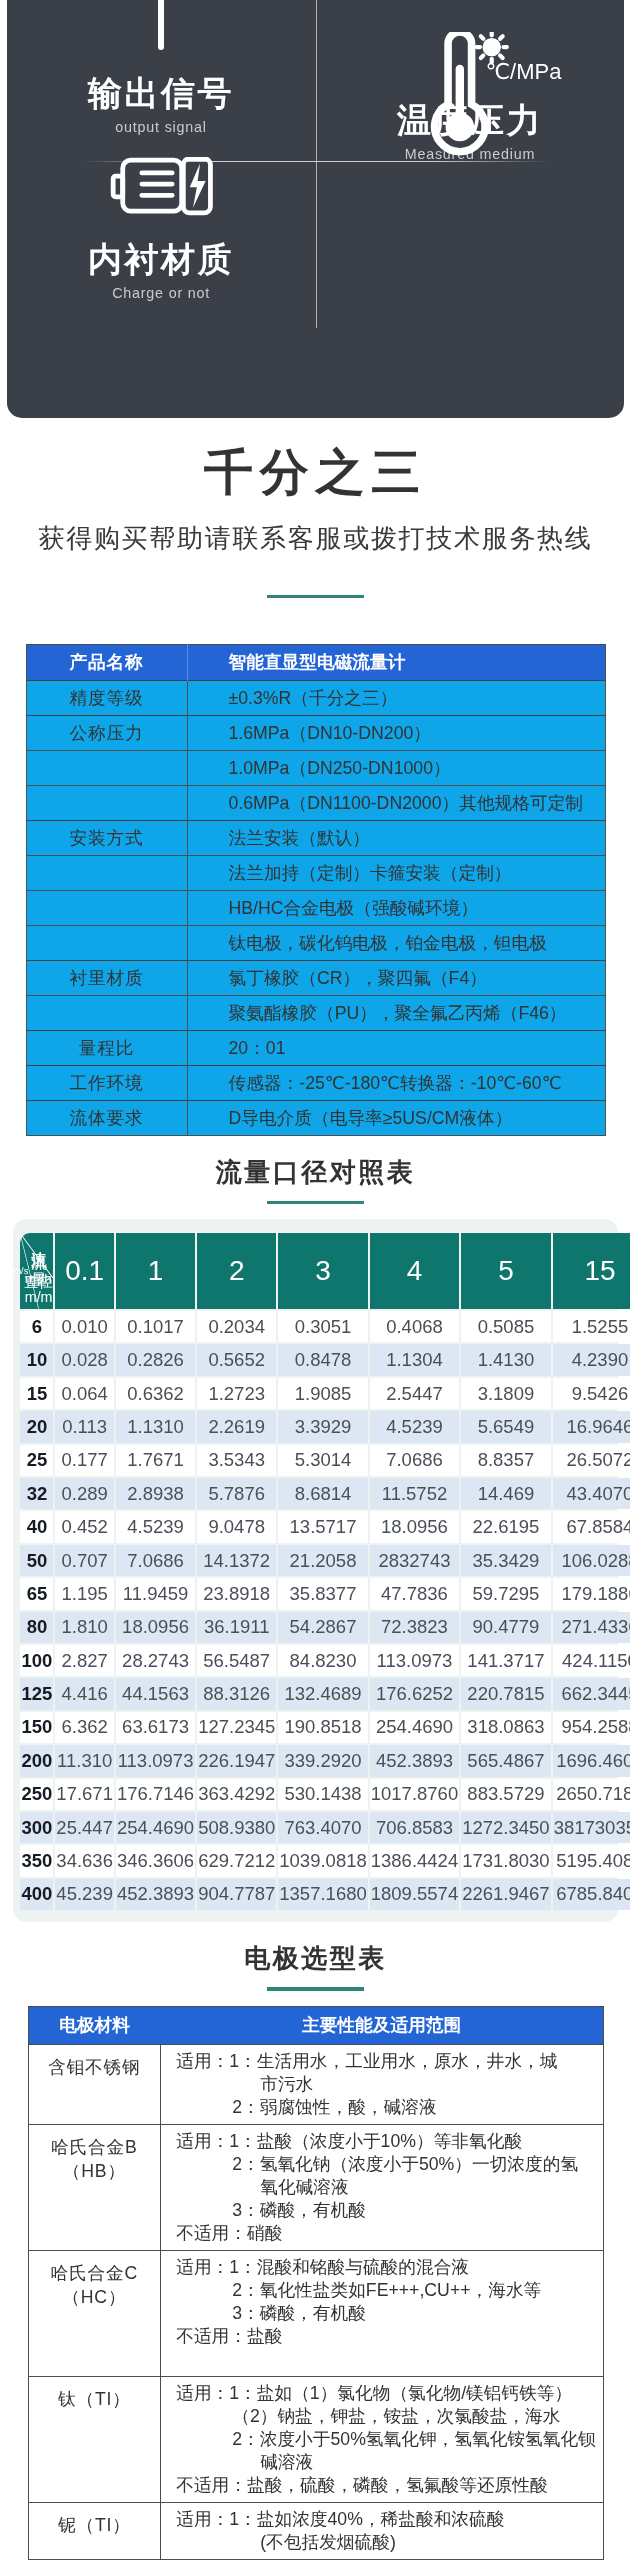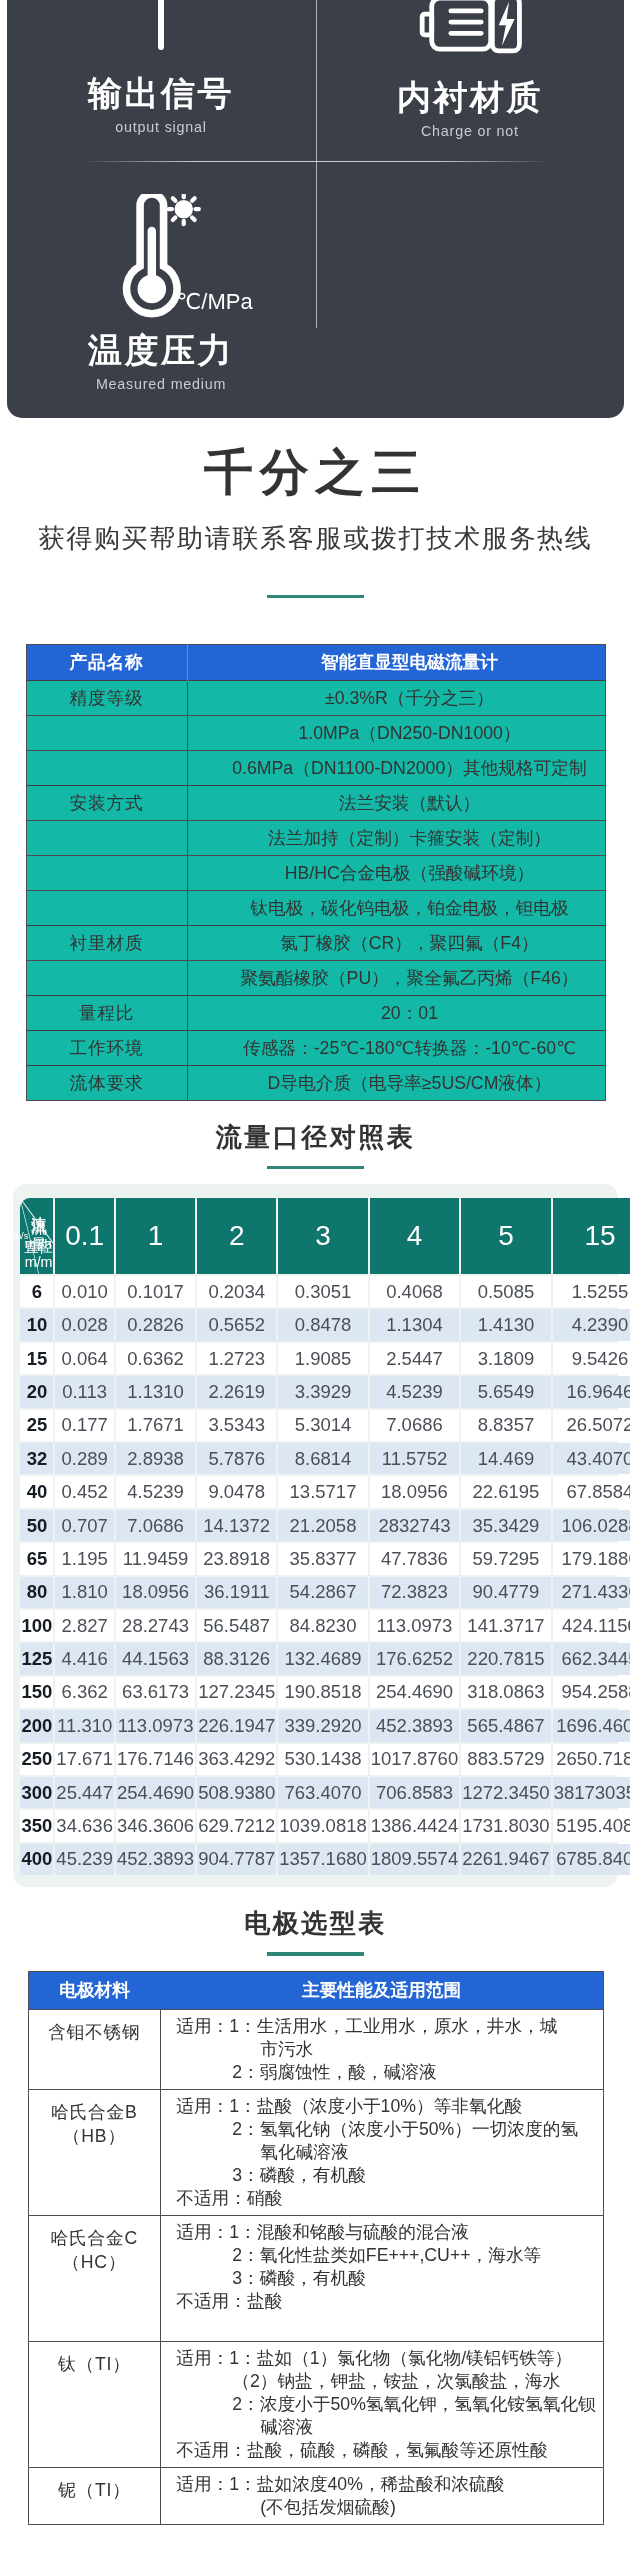--- a/index.html
+++ b/index.html
@@ -30,25 +30,25 @@
   .thermo-unit{position:absolute;left:108px;bottom:5px;color:#fff;font-size:22px;}
   .cell-temp .hero-title{margin-top:11.8px;}
   
   .big-title{margin-top:25px;text-align:center;font-size:49px;font-weight:700;color:#333;letter-spacing:6.7px;line-height:59px;}
   .big-sub{margin-top:18.5px;text-align:center;font-size:26px;color:#3a3a3a;letter-spacing:1.7px;line-height:34px;}
   .accent-line{width:97px;height:3.4px;background:#2f8577;margin:40px auto 0 auto;}
   .accent-line.small{margin-top:10px;}
   .section-title{margin-top:18px;text-align:center;font-size:26px;font-weight:700;color:#333;letter-spacing:2.5px;line-height:37px;}
   
   table{border-collapse:collapse;}
-  .param-table{width:580px;margin:46px auto 0 auto;border:0.8px solid #4d4d4d;background:#14b8a6;}
+  .param-table{width:580px;margin:46px auto 0 auto;border:0.8px solid #4d4d4d;background:#0ea5e9;}
   .param-table td{border-top:0.8px solid #4d4d4d;font-size:17.7px;color:#333;height:34px;padding:0;}
   .param-table tr.group td{border-top:1.7px solid #3f3f3f;}
   .param-table .p-label{width:160px;text-align:center;border-right:0.8px solid #4d4d4d;letter-spacing:0.8px;}
-  .param-table .p-value{padding-left:27px;text-align:center;}
+  .param-table .p-value{padding-left:41px;}
   .param-table tr.head td{background:#2465d5;color:#fff;font-weight:700;border-top:none;height:35px;}
   .param-table tr.head .p-label{border-right:0.8px solid #5b8ae0;}
   
   .flow-wrap{margin:15px 12.6px 0 12.6px;background:#edf3f0;border-radius:13.5px;padding:11.8px 5.9px 10px 5.9px;}
   .flow-table{width:100%;border-collapse:separate;border-spacing:2.5px;}
   .flow-table th{background:#0f766e;color:#fff;font-weight:400;height:74px;font-size:28px;}
   .flow-table th:first-child{border-radius:10px 0 0 0;width:74px;}
   .flow-table th:last-child{border-radius:0 10px 0 0;}
   .flow-table td{height:29.4px;text-align:center;font-size:18.5px;color:#4a4f57;background:#fff;}
   .flow-table tr.alt td{background:#dde7f3;}
@@ -74,37 +74,20 @@
 </head>
 <body>
 
 <div class="hero">
   <div class="hero-grid">
     <div class="hero-cell cell-signal">
       <div class="bar-icon"></div>
       <div class="hero-title">输出信号</div>
       <div class="hero-sub">output signal</div>
     </div>
-    <div class="hero-cell cell-lining">
-      <span>
-        <svg width="108" height="59" viewBox="0 0 128 74">
-          <g fill="none" stroke="#ffffff" stroke-width="6" stroke-linecap="round">
-            <rect x="16" y="4" width="74" height="64" rx="10"></rect>
-            <rect x="4" y="24" width="12" height="26" rx="3"></rect>
-            <line x1="40" y1="20" x2="78" y2="20"></line>
-            <line x1="40" y1="34" x2="78" y2="34"></line>
-            <line x1="40" y1="48" x2="78" y2="48"></line>
-            <rect x="92" y="2" width="34" height="68" rx="8"></rect>
-          </g>
-          <path d="M113 8 L100 38 L109 38 L104 64 L120 30 L110 30 Z" fill="#ffffff"></path>
-        </svg>
-      </span>
-      <div class="hero-title">内衬材质</div>
-      <div class="hero-sub">Charge or not</div>
-    </div>
     <div class="hero-cell cell-temp">
       <div class="thermo-wrap">
         <span>
           <svg width="101" height="126" viewBox="0 0 120 150">
             <g fill="none" stroke="#ffffff" stroke-width="9">
               <path d="M44 14 a14 14 0 0 1 28 0 V86 a30 30 0 1 1 -28 0 Z"></path>
             </g>
             <circle cx="58" cy="113" r="17" fill="#ffffff"></circle>
             <line x1="58" y1="44" x2="58" y2="100" stroke="#ffffff" stroke-width="10" stroke-linecap="round"></line>
             <g stroke="#ffffff" stroke-width="5" stroke-linecap="round">
@@ -118,39 +101,60 @@
               <line x1="83" y1="31" x2="86" y2="28"></line>
               <line x1="106" y1="8" x2="109" y2="5"></line>
             </g>
           </svg>
         </span>
         <span class="thermo-unit">℃/MPa</span>
       </div>
       <div class="hero-title">温度压力</div>
       <div class="hero-sub">Measured medium</div>
     </div>
+    <div class="hero-cell cell-lining">
+      <span>
+        <svg width="108" height="59" viewBox="0 0 128 74">
+          <g fill="none" stroke="#ffffff" stroke-width="6" stroke-linecap="round">
+            <rect x="16" y="4" width="74" height="64" rx="10"></rect>
+            <rect x="4" y="24" width="12" height="26" rx="3"></rect>
+            <line x1="40" y1="20" x2="78" y2="20"></line>
+            <line x1="40" y1="34" x2="78" y2="34"></line>
+            <line x1="40" y1="48" x2="78" y2="48"></line>
+            <rect x="92" y="2" width="34" height="68" rx="8"></rect>
+          </g>
+          <path d="M113 8 L100 38 L109 38 L104 64 L120 30 L110 30 Z" fill="#ffffff"></path>
+        </svg>
+      </span>
+      <div class="hero-title">内衬材质</div>
+      <div class="hero-sub">Charge or not</div>
+    </div>
     <div class="hero-cell"></div>
   </div>
   <div class="v-divider"></div>
   <div class="h-divider"></div>
 </div>
 
 <div class="big-title">千分之三</div>
 <div class="big-sub">获得购买帮助请联系客服或拨打技术服务热线</div>
 <div class="accent-line"></div>
 
 <table class="param-table">
   <tbody id="param-body">
       <tr class="head">
         <td class="p-label">产品名称</td>
         <td class="p-value">智能直显型电磁流量计</td>
       </tr>
       <tr class="group">
         <td class="p-label">精度等级</td>
         <td class="p-value">±0.3%R（千分之三）</td>
+      </tr>
+      <tr class="group">
+        <td class="p-label">公称压力</td>
+        <td class="p-value">1.6MPa（DN10-DN200）</td>
       </tr>
       <tr>
         <td class="p-label"></td>
         <td class="p-value">1.0MPa（DN250-DN1000）</td>
       </tr>
       <tr>
         <td class="p-label"></td>
         <td class="p-value">0.6MPa（DN1100-DN2000）其他规格可定制</td>
       </tr>
       <tr class="group">

